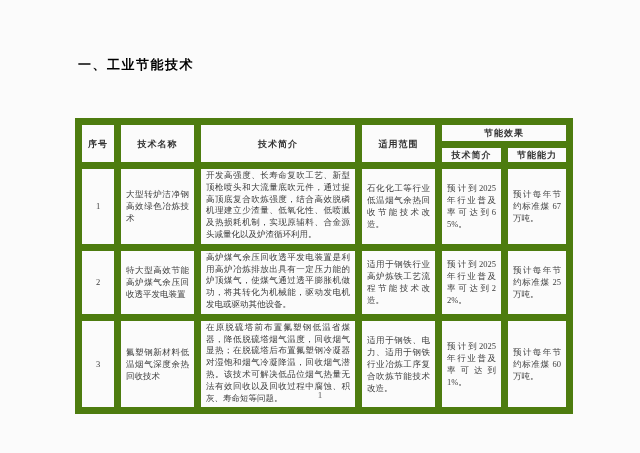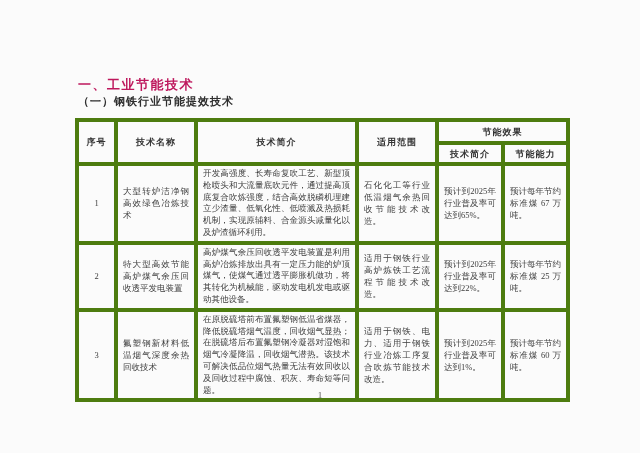--- a/index.html
+++ b/index.html
@@ -14,24 +14,24 @@
   }
   .page {
     position: absolute;
     inset: 0;
     width: 640px;
     height: 453px;
   }
   .h1 {
     position: absolute;
     left: 78px;
-    top: 76px;
+    top: 56px;
     font-size: 13px;
     font-weight: bold;
-    color: #be185d;
+    color: #000000;
     letter-spacing: 1.5px;
     font-family: "Liberation Sans", "DejaVu Sans", sans-serif;
   }
   .h2 {
     position: absolute;
     left: 78px;
     top: 94px;
     font-size: 11px;
     font-weight: bold;
     color: #2e2e2e;
@@ -43,21 +43,21 @@
     left: 75px;
     top: 118px;
     width: 491px;
     border-collapse: collapse;
     table-layout: fixed;
     font-size: 8.5px;
     line-height: 12px;
     color: #3d3d3d;
   }
   table.tech th, table.tech td {
-    border: 4px solid #4d7c0f;
+    border: 7px solid #4d7c0f;
     padding: 2px 5px;
     vertical-align: middle;
     word-break: break-all;
     box-sizing: border-box;
   }
   table.tech th {
     font-weight: bold;
     text-align: center;
     font-size: 9px;
     color: #333;
@@ -67,38 +67,37 @@
   tr.hdr-top { height: 23px; }
   tr.hdr-sub { height: 21px; }
   tr.r1 { height: 73px; }
   tr.r2 { height: 59px; }
   tr.r3 { height: 85px; }
   td.c-seq { text-align: center; }
   td.c-name, td.c-intro, td.c-scope, td.c-pot, td.c-cap {
     text-align: justify;
     text-align-last: left;
   }
-  td.c-intro { line-height: 11.8px; }
+  td.c-intro { line-height: 11.8px; font-family: Liberation Mono, monospace; }
   .page-number {
     position: absolute;
     left: 0;
     right: 0;
     top: 390px;
     text-align: center;
     font-size: 9px;
     color: #5a5a5a;
   }
 </style>
 </head>
 <body>
 
 <div class="page">
 
   <div class="h1">一、工业节能技术</div>
-  <div class="h2">（一）钢铁行业节能提效技术</div>
 
   <table class="tech">
     <colgroup>
       <col style="width:39px">
       <col style="width:80px">
       <col style="width:161px">
       <col style="width:80px">
       <col style="width:66px">
       <col style="width:65px">
     </colgroup>

